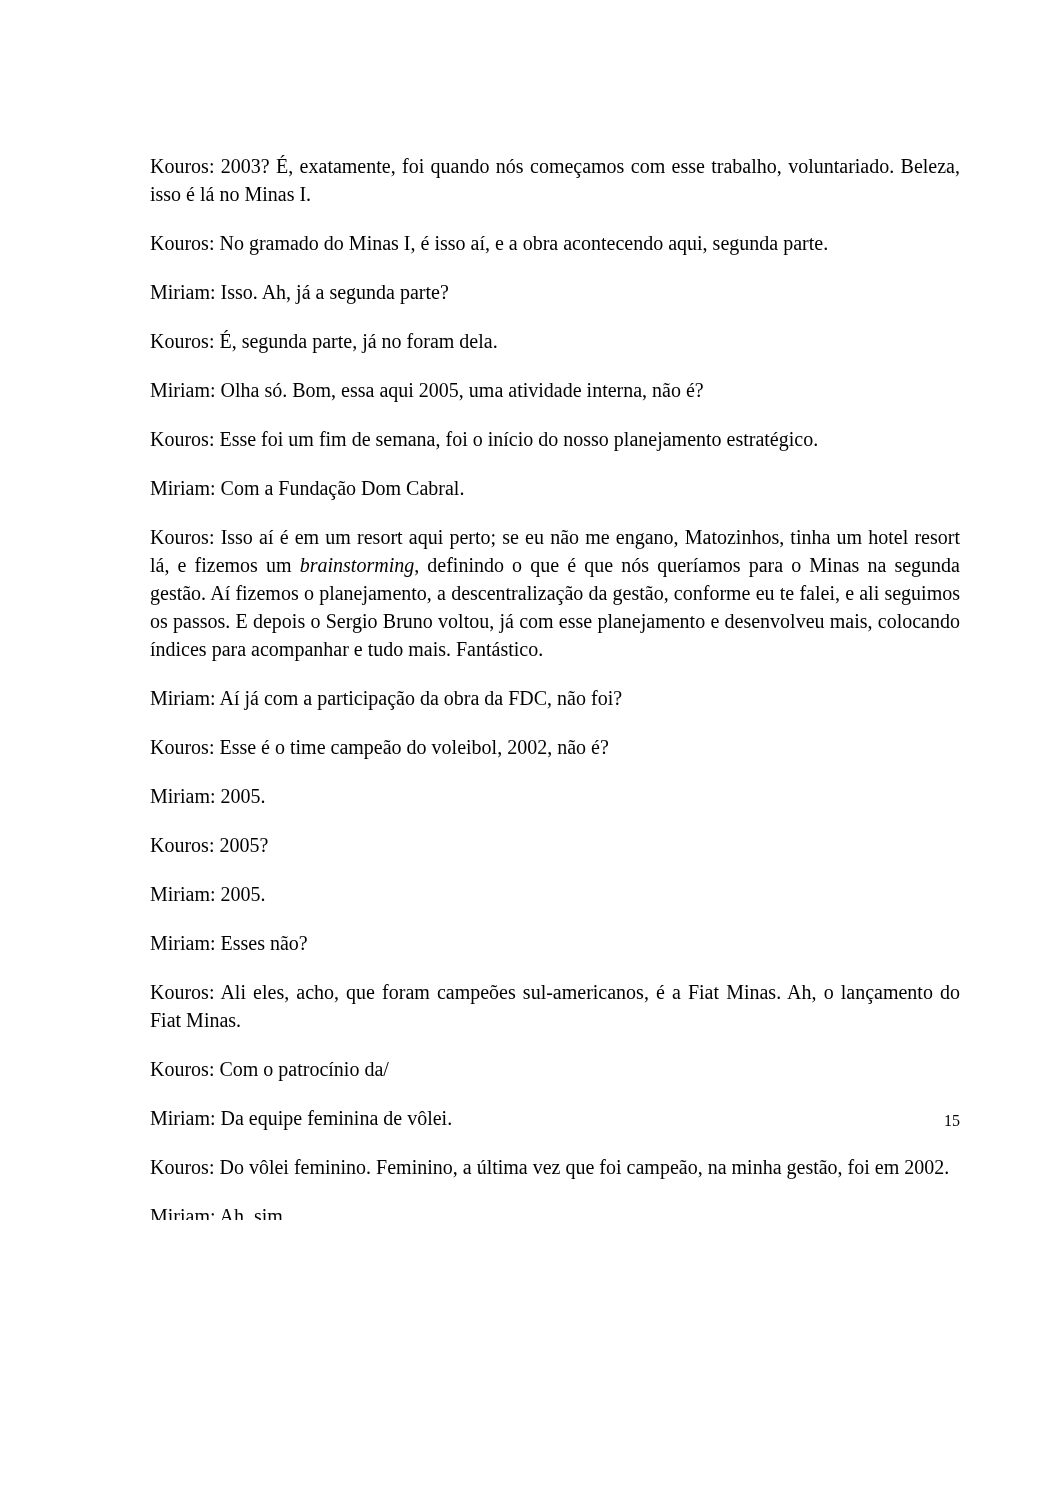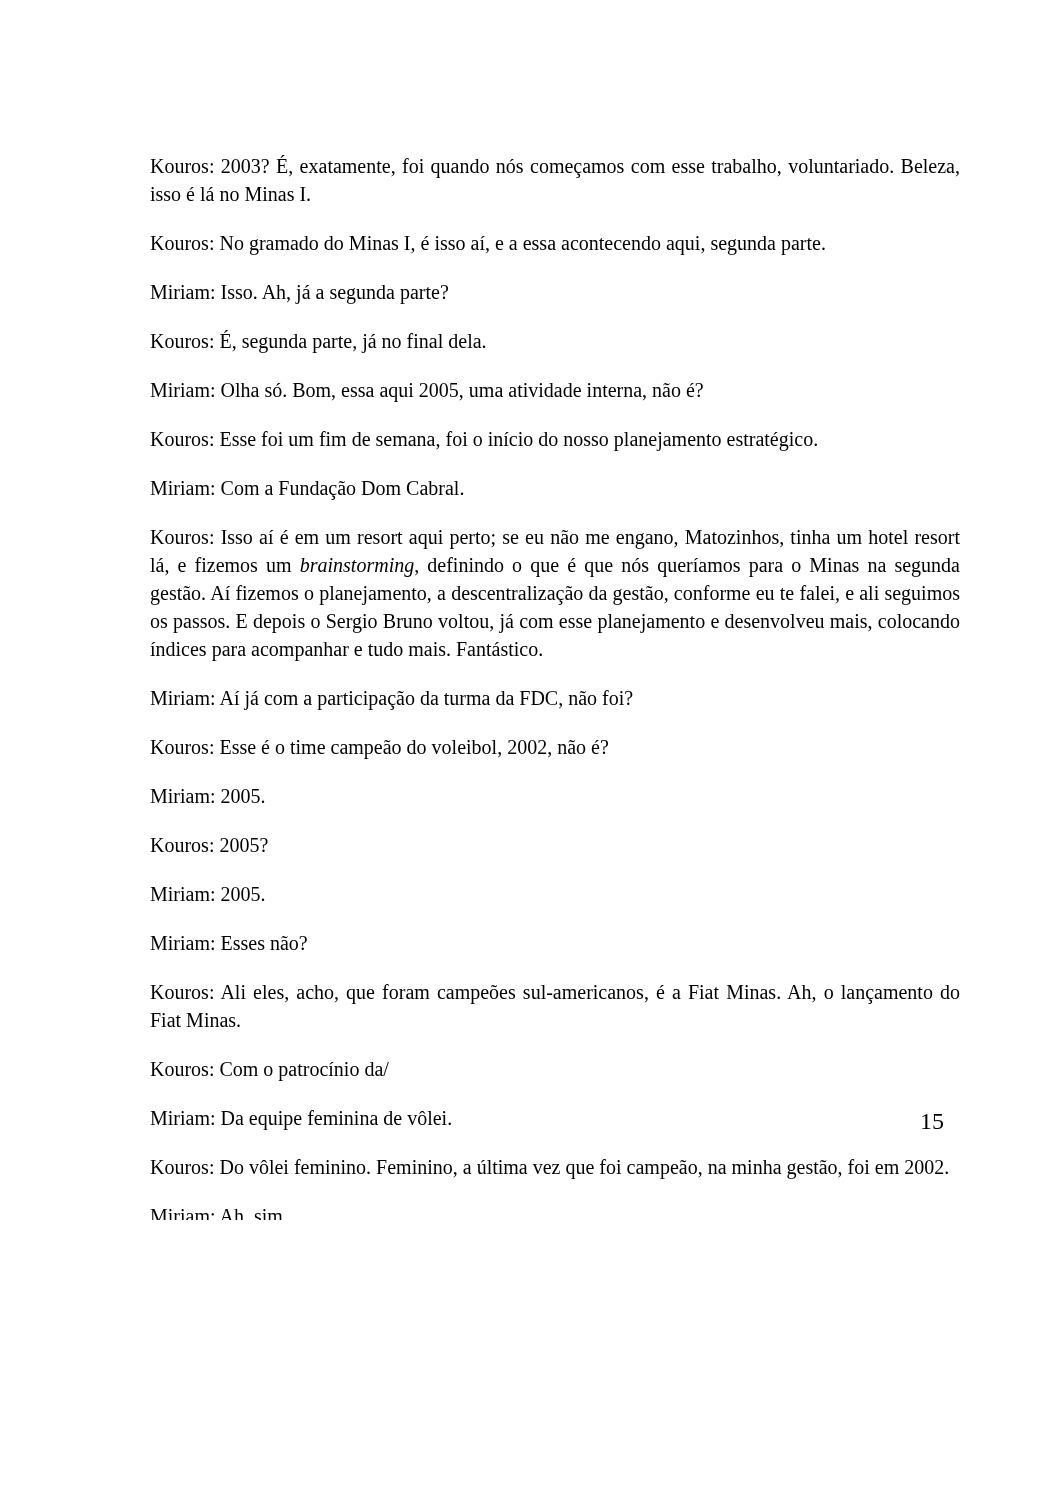--- a/index.html
+++ b/index.html
@@ -22,40 +22,40 @@
     margin: 0 0 21px 0;
     font-size: 20px;
     line-height: 28px;
     text-align: justify;
   }
   .italic {
     font-style: italic;
   }
   .page-number {
     position: absolute;
-    right: 116px;
+    right: 100px;
     bottom: 85px;
-    font-size: 24px;
+    font-size: 16px;
     line-height: 28px;
   }
 </style>
 </head>
 <body>
 
 <div class="page">
   <div id="paragraphs">
       <p class="para"><span>Kouros: 2003? É, exatamente, foi quando nós começamos com esse trabalho, voluntariado. Beleza, isso é lá no Minas I.</span></p>
-      <p class="para"><span>Kouros: No gramado do Minas I, é isso aí, e a essa acontecendo aqui, segunda parte.</span></p>
+      <p class="para"><span>Kouros: No gramado do Minas I, é isso aí, e a obra acontecendo aqui, segunda parte.</span></p>
       <p class="para"><span>Miriam: Isso. Ah, já a segunda parte?</span></p>
-      <p class="para"><span>Kouros: É, segunda parte, já no final dela.</span></p>
+      <p class="para"><span>Kouros: É, segunda parte, já no foram dela.</span></p>
       <p class="para"><span>Miriam: Olha só. Bom, essa aqui 2005, uma atividade interna, não é?</span></p>
       <p class="para"><span>Kouros: Esse foi um fim de semana, foi o início do nosso planejamento estratégico.</span></p>
       <p class="para"><span>Miriam: Com a Fundação Dom Cabral.</span></p>
       <p class="para"><span>Kouros: Isso aí é em um resort aqui perto; se eu não me engano, Matozinhos, tinha um hotel resort lá, e fizemos um </span><span class="italic">brainstorming</span><span>, definindo o que é que nós queríamos para o Minas na segunda gestão. Aí fizemos o planejamento, a descentralização da gestão, conforme eu te falei, e ali seguimos os passos. E depois o Sergio Bruno voltou, já com esse planejamento e desenvolveu mais, colocando índices para acompanhar e tudo mais. Fantástico.</span></p>
-      <p class="para"><span>Miriam: Aí já com a participação da turma da FDC, não foi?</span></p>
+      <p class="para"><span>Miriam: Aí já com a participação da obra da FDC, não foi?</span></p>
       <p class="para"><span>Kouros: Esse é o time campeão do voleibol, 2002, não é?</span></p>
       <p class="para"><span>Miriam: 2005.</span></p>
       <p class="para"><span>Kouros: 2005?</span></p>
       <p class="para"><span>Miriam: 2005.</span></p>
       <p class="para"><span>Miriam: Esses não?</span></p>
       <p class="para"><span>Kouros: Ali eles, acho, que foram campeões sul-americanos, é a Fiat Minas. Ah, o lançamento do Fiat Minas.</span></p>
       <p class="para"><span>Kouros: Com o patrocínio da/</span></p>
       <p class="para"><span>Miriam: Da equipe feminina de vôlei.</span></p>
       <p class="para"><span>Kouros: Do vôlei feminino. Feminino, a última vez que foi campeão, na minha gestão, foi em 2002.</span></p>
       <p class="para"><span>Miriam: Ah, sim.</span></p>

